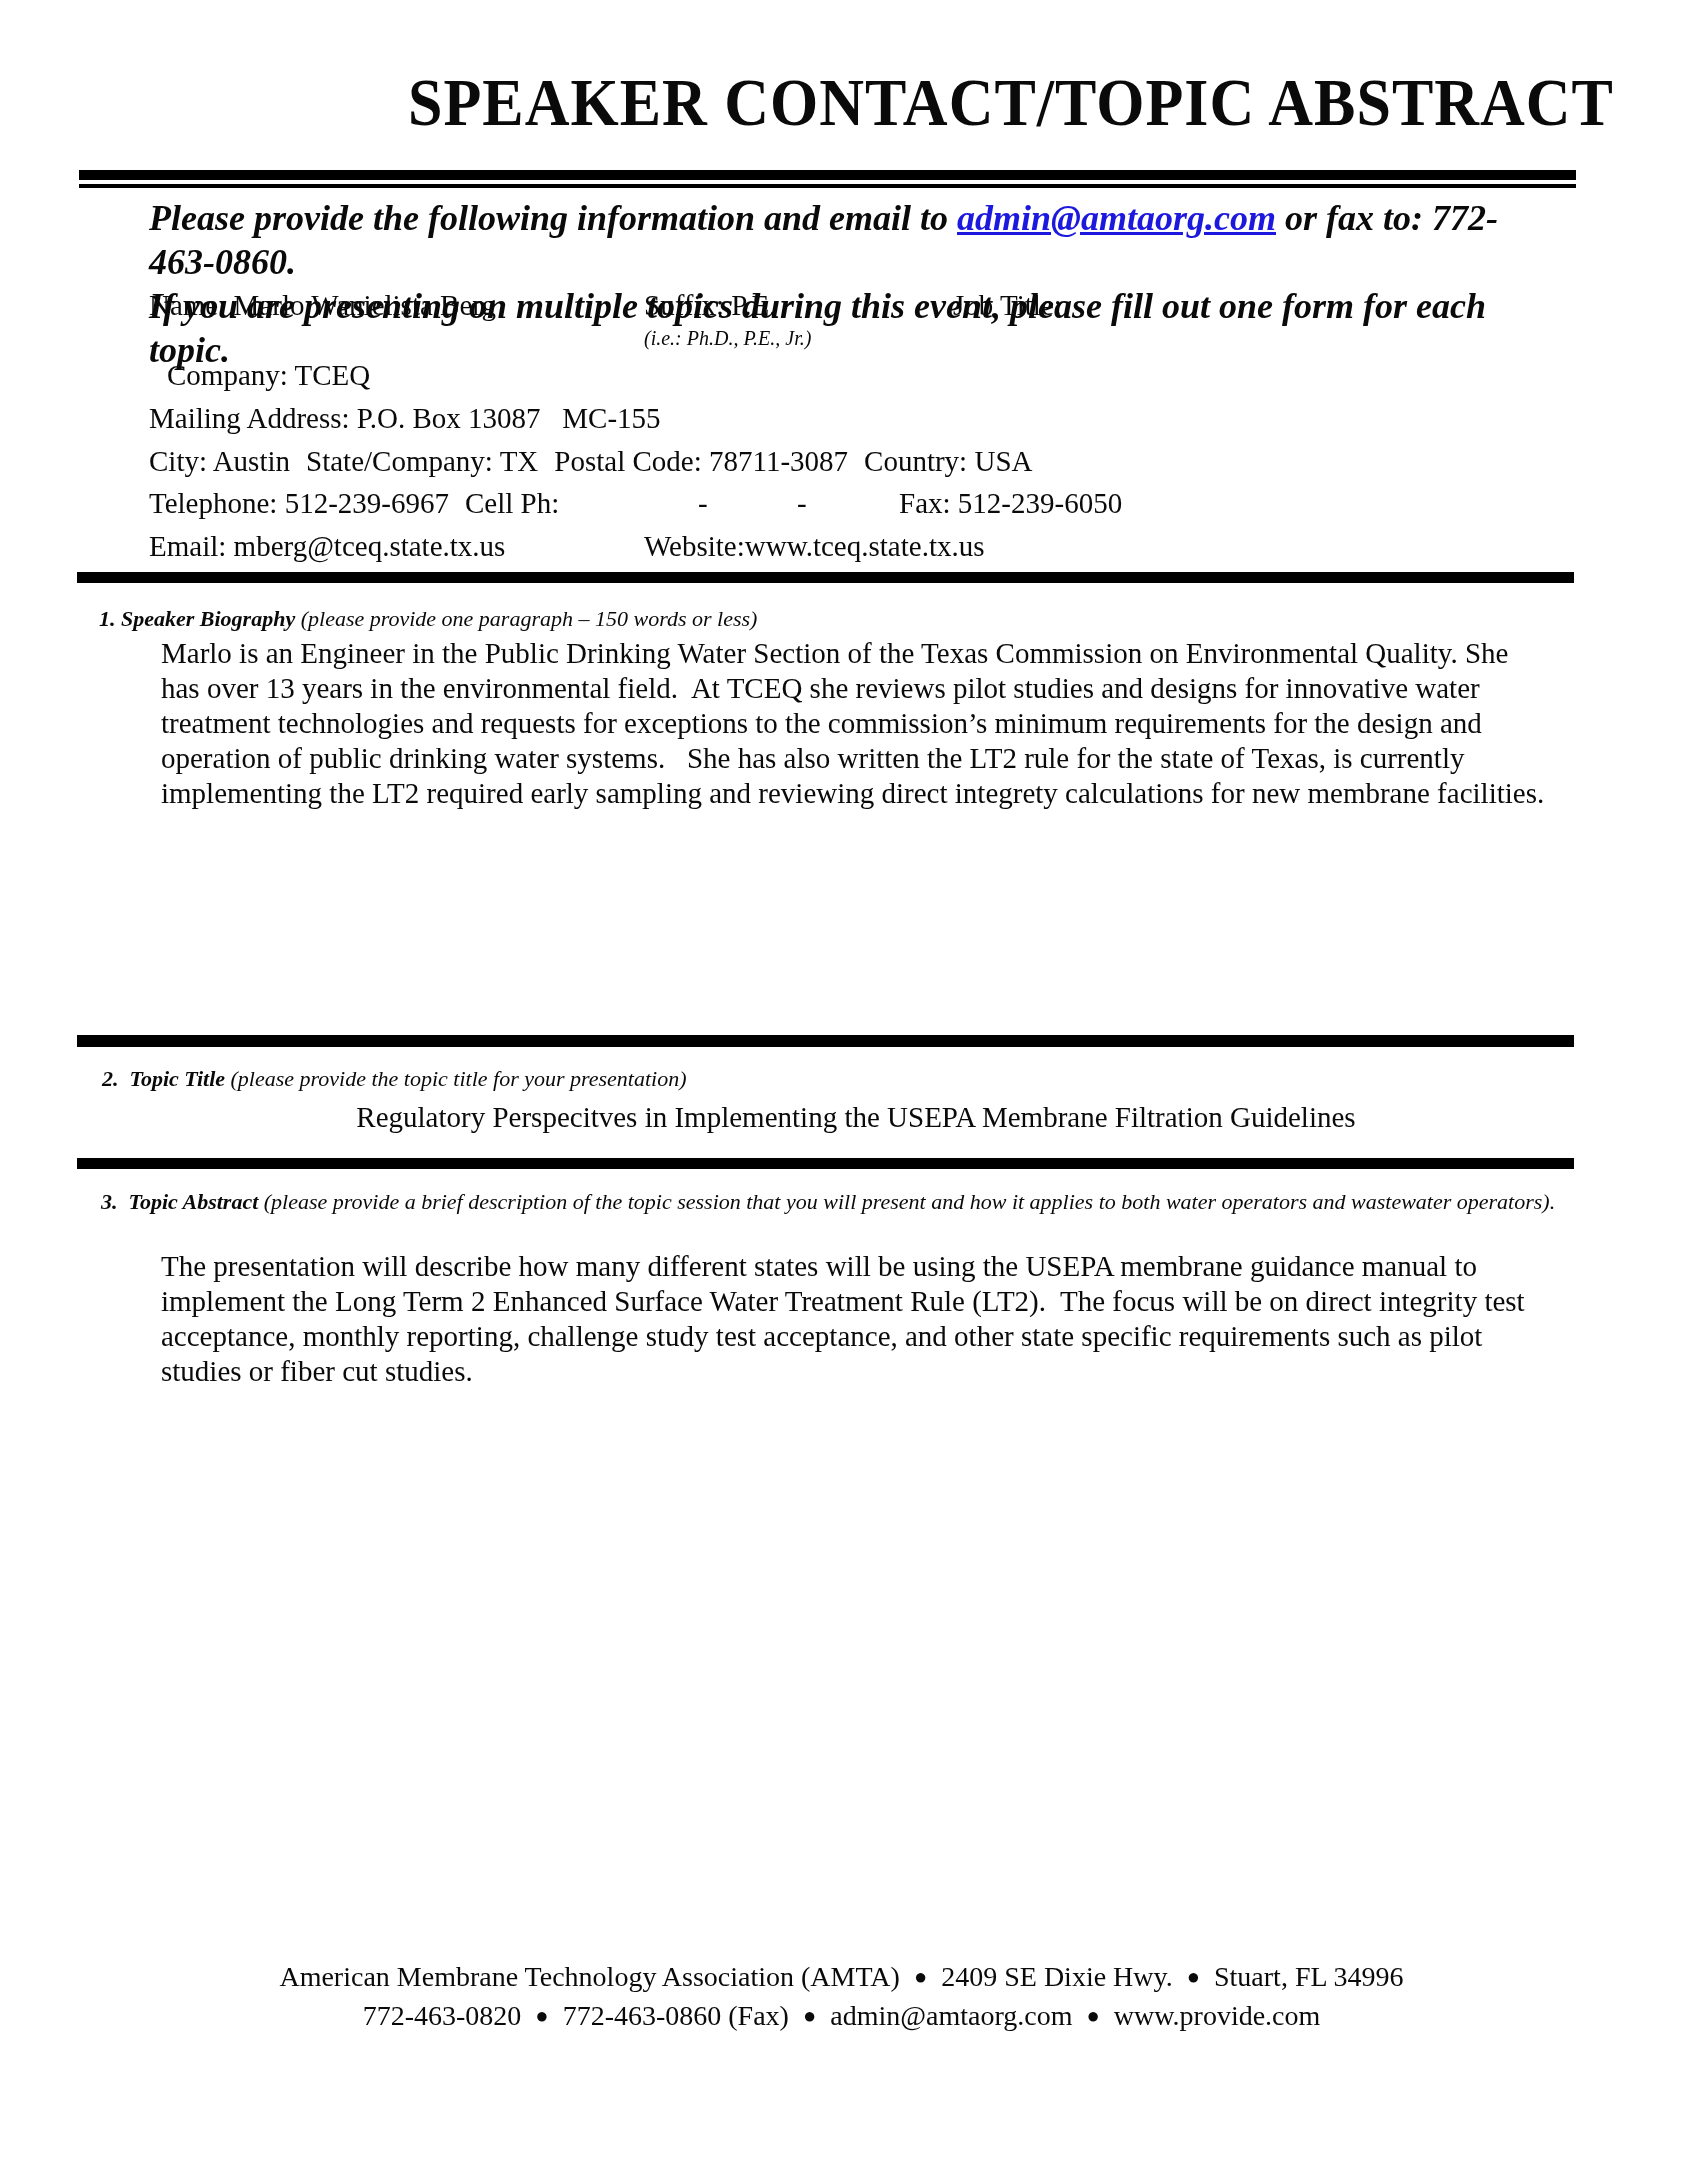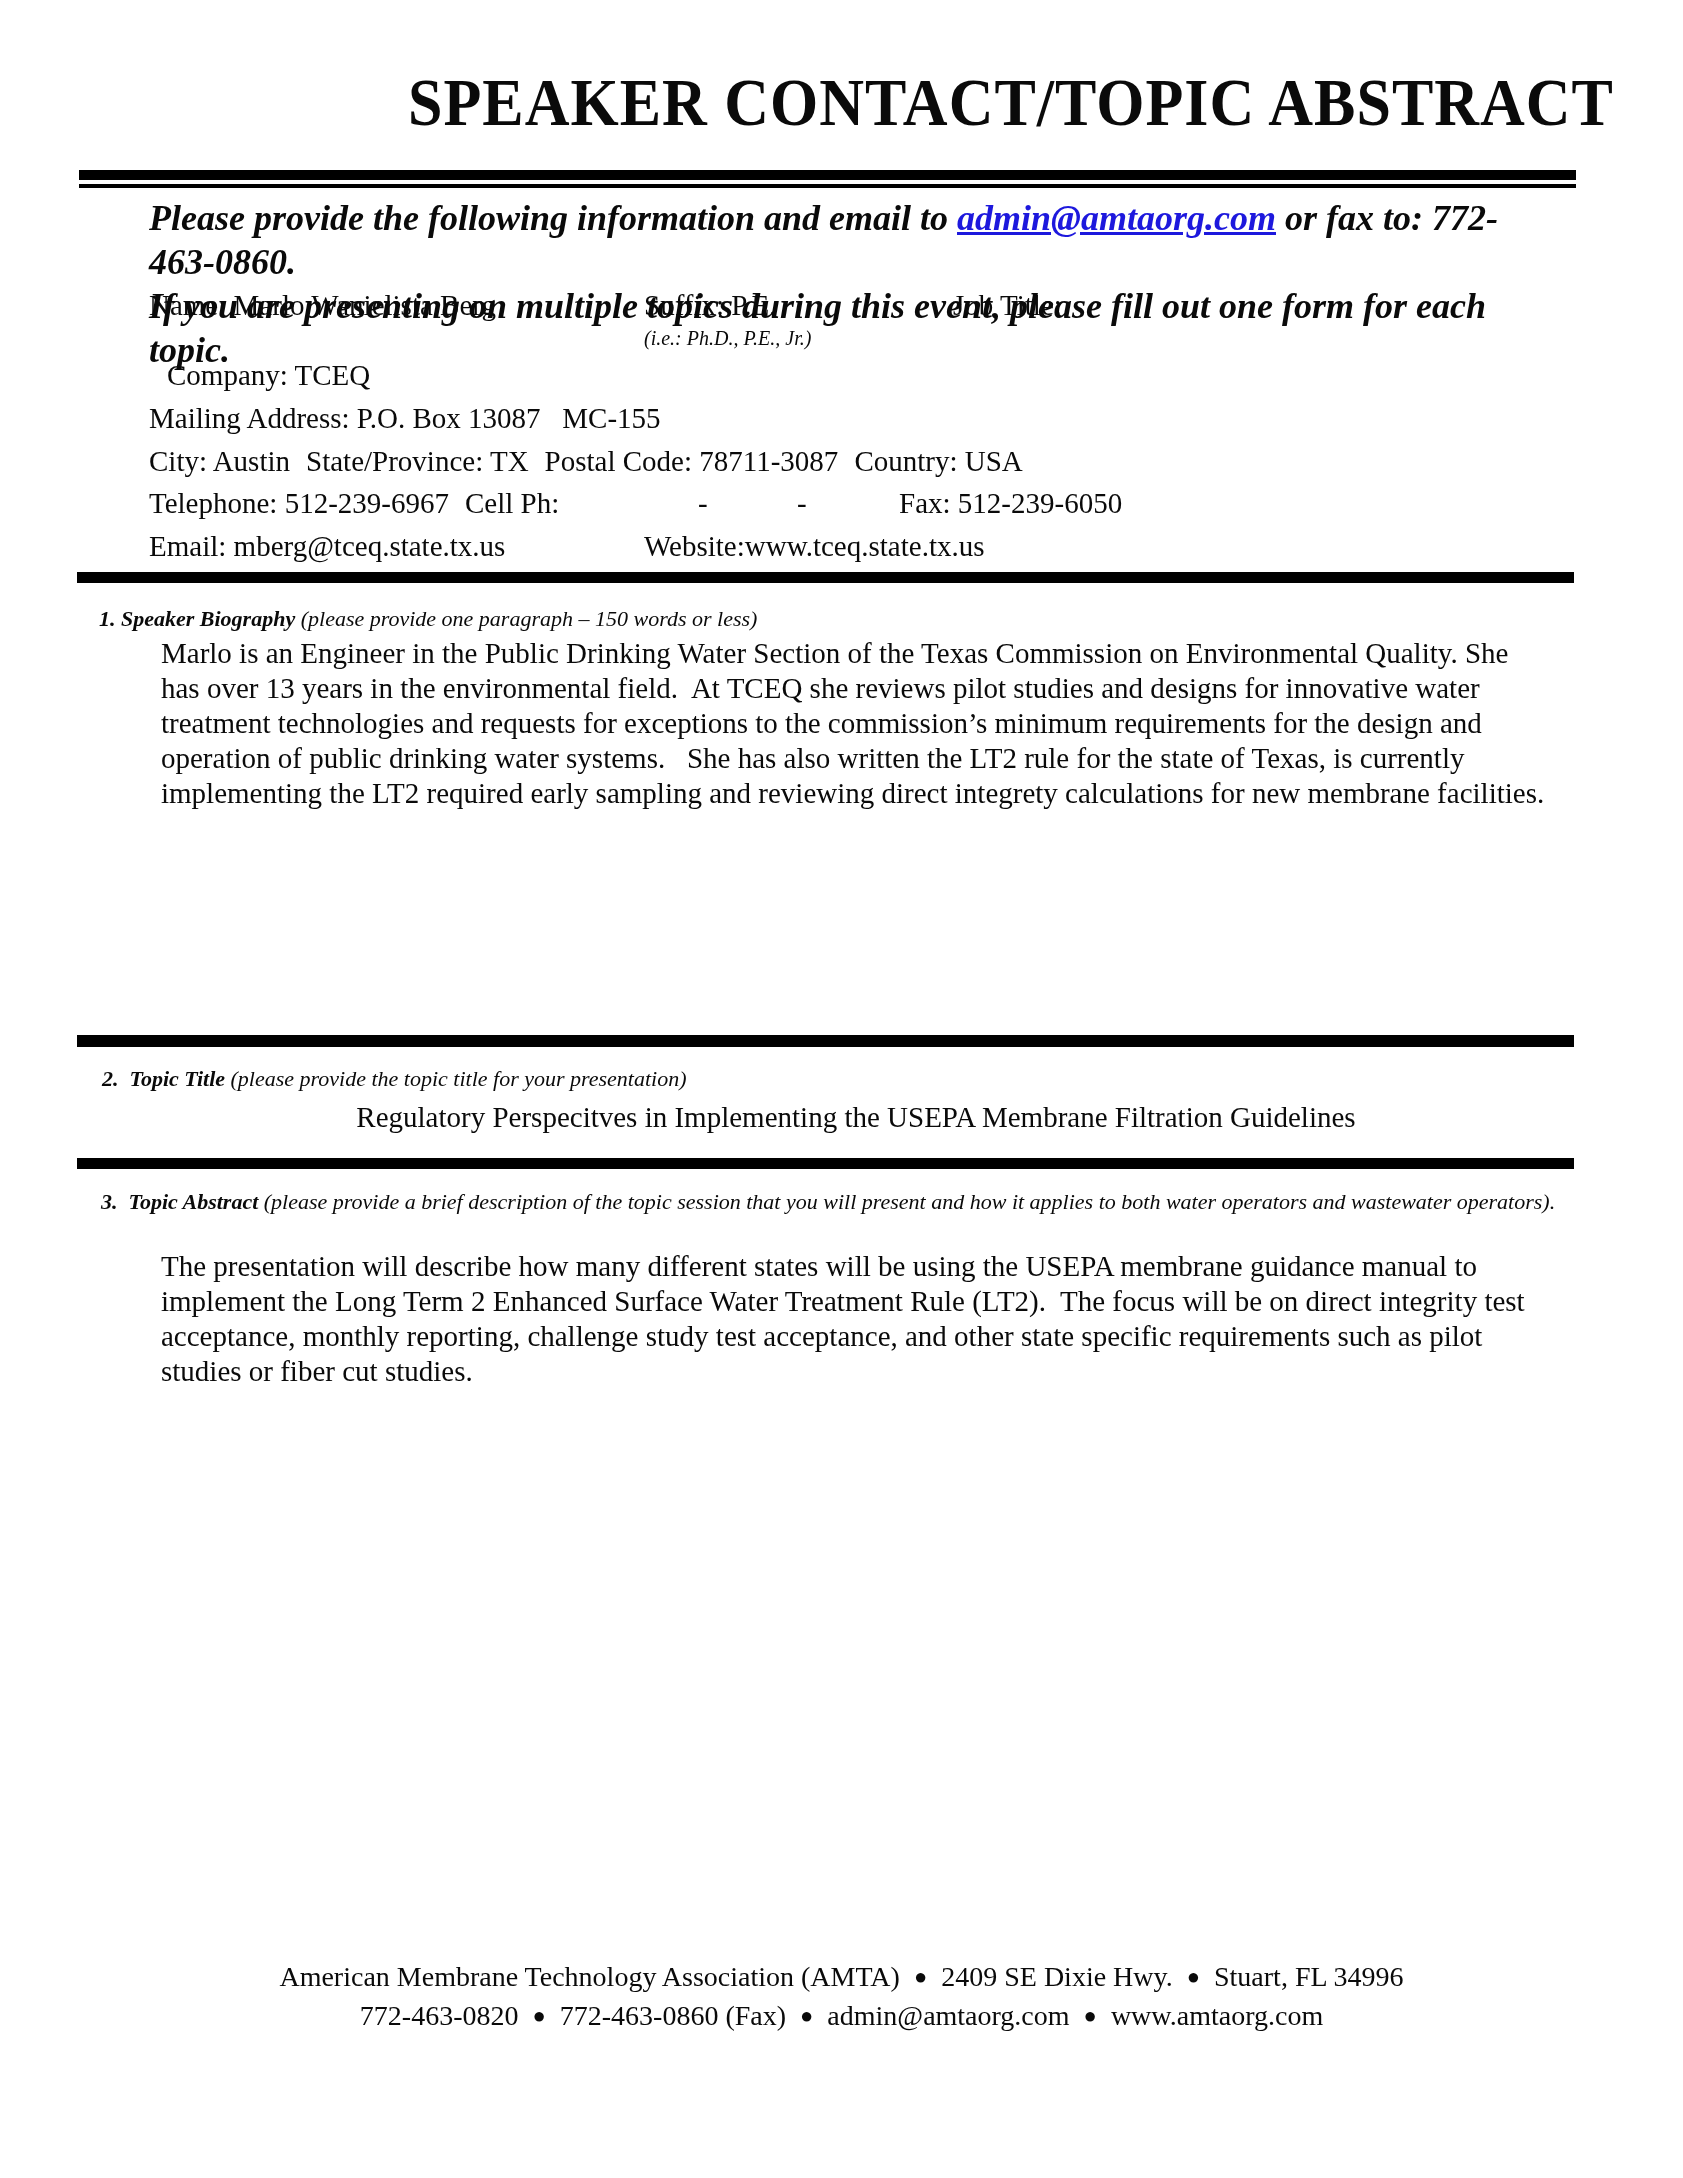--- a/index.html
+++ b/index.html
@@ -83,21 +83,21 @@
   <div class="form-row row-name">
     <span class="abs" style="left:0"><b style="font-weight:normal">Name: </b><span>Marlo Wanielista Berg</span></span>
     <span class="abs" style="left:495px"><span>Suffix: </span><span>P.E.</span></span>
     <span class="abs" style="left:804px"><span>Job Title: </span><span></span></span>
   </div>
   <div class="form-row row-hint">
     <span class="abs suffix-hint">(i.e.: Ph.D., P.E., Jr.)</span>
   </div>
   <div class="form-row row-company"><span>Company: </span><span>TCEQ</span></div>
   <div class="form-row row-mailing"><span>Mailing Address: </span><span>P.O. Box 13087   MC-155</span></div>
-  <div class="form-row row-city"><span>City: </span><span>Austin</span><span class="pair-gap"></span><span>State/Province: </span><span>TX</span><span class="pair-gap"></span><span>Postal Code: </span><span>78711-3087</span><span class="pair-gap"></span><span>Country: </span><span>USA</span></div>
+  <div class="form-row row-city"><span>City: </span><span>Austin</span><span class="pair-gap"></span><span>State/Company: </span><span>TX</span><span class="pair-gap"></span><span>Postal Code: </span><span>78711-3087</span><span class="pair-gap"></span><span>Country: </span><span>USA</span></div>
   <div class="form-row row-phone">
     <span class="abs" style="left:0"><span>Telephone: </span><span>512-239-6967</span><span class="pair-gap"></span><span>Cell Ph:</span></span>
     <span class="abs" style="left:549px">-</span>
     <span class="abs" style="left:648px">-</span>
     <span class="abs" style="left:750px"><span>Fax: </span><span>512-239-6050</span></span>
   </div>
   <div class="form-row row-email">
     <span class="abs" style="left:0"><span>Email: </span><span>mberg@tceq.state.tx.us</span></span>
     <span class="abs" style="left:495px"><span>Website:</span><span>www.tceq.state.tx.us</span></span>
   </div>
@@ -109,17 +109,17 @@
   <div class="section-bar bar-2"></div>
   <div class="section-heading heading-2"><span class="sec-num">2.  </span><span class="sec-title">Topic Title</span><span class="sec-hint"> (please provide the topic title for your presentation)</span></div>
   <div class="section-content content-2">Regulatory Perspecitves in Implementing the USEPA Membrane Filtration Guidelines</div>
 
   <div class="section-bar bar-3"></div>
   <div class="section-heading heading-3"><span class="sec-num">3.  </span><span class="sec-title">Topic Abstract</span><span class="sec-hint"> (please provide a brief description of the topic session that you will present and how it applies to both water operators and wastewater operators).</span></div>
   <div class="section-content content-3">The presentation will describe how many different states will be using the USEPA membrane guidance manual to implement the Long Term 2 Enhanced Surface Water Treatment Rule (LT2).  The focus will be on direct integrity test acceptance, monthly reporting, challenge study test acceptance, and other state specific requirements such as pilot studies or fiber cut studies.</div>
 
   <div class="footer">
     <div><span>American Membrane Technology Association (AMTA)</span><span class="bullet">●</span><span>2409 SE Dixie Hwy.</span><span class="bullet">●</span><span>Stuart, FL  34996</span></div>
-    <div><span>772-463-0820</span><span class="bullet">●</span><span>772-463-0860 (Fax)</span><span class="bullet">●</span><span>admin@amtaorg.com</span><span class="bullet">●</span><span>www.amtaorg.com</span></div>
+    <div><span>772-463-0820</span><span class="bullet">●</span><span>772-463-0860 (Fax)</span><span class="bullet">●</span><span>admin@amtaorg.com</span><span class="bullet">●</span><span>www.provide.com</span></div>
   </div>
 
 </div>
 
 
 </body></html>

